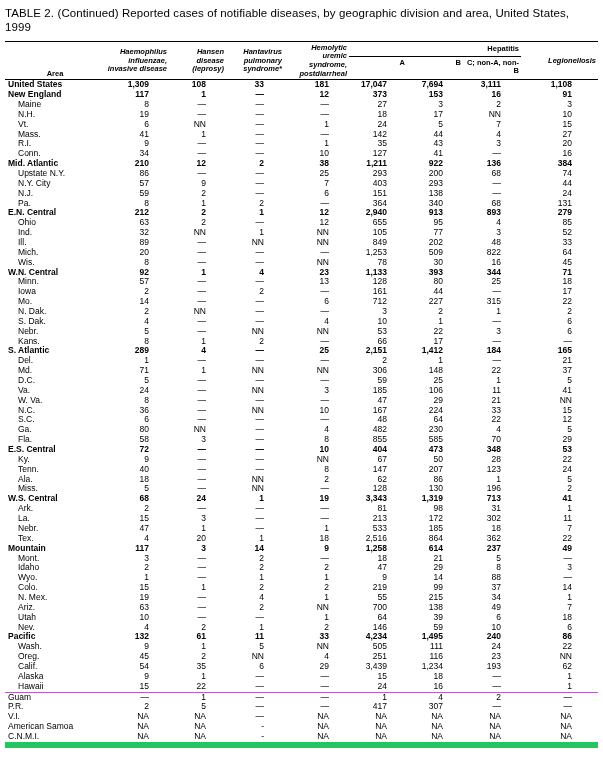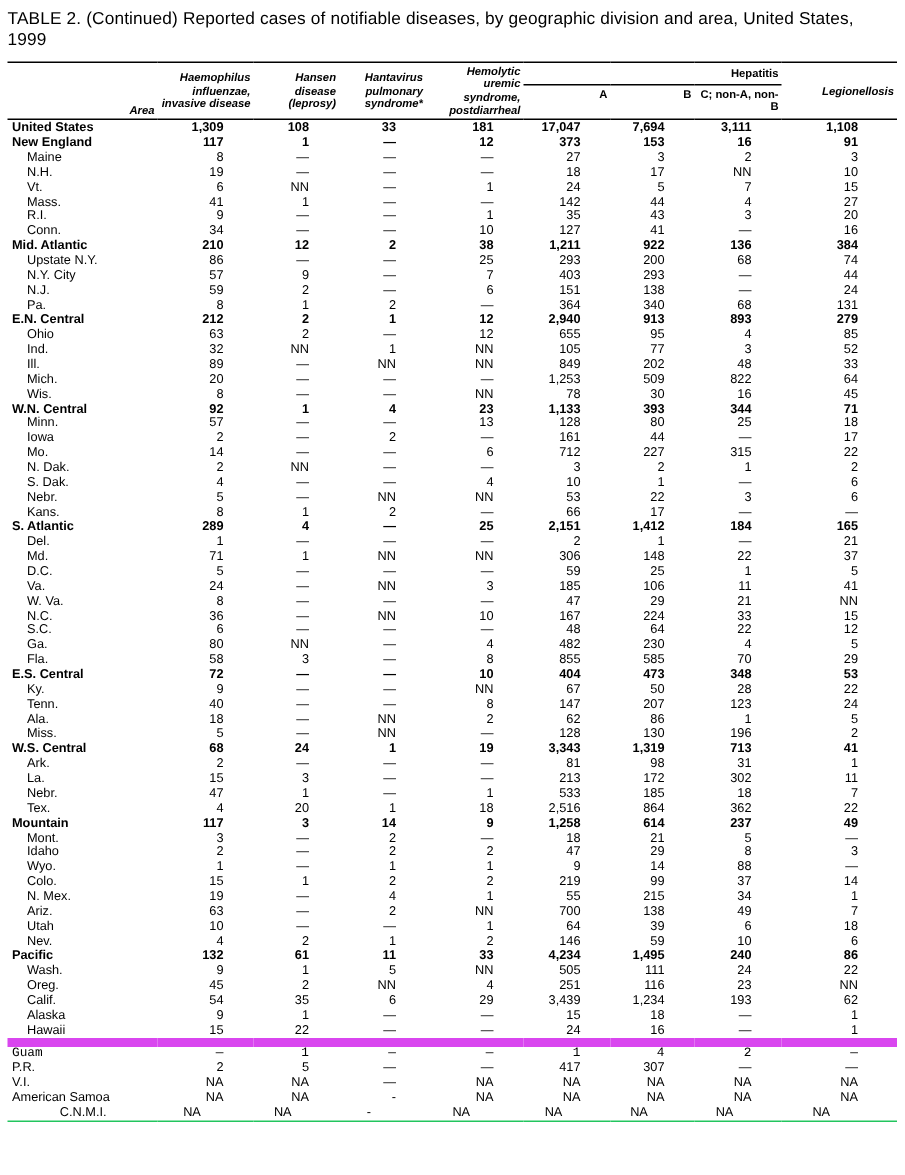--- a/index.html
+++ b/index.html
@@ -16,37 +16,37 @@
   table {
     width: 593px; table-layout: fixed; border-collapse: collapse;
     border-top: 1px solid #000;
   }
   thead th {
     font-size: 7.5px; font-weight: bold; line-height: 1.15;
     padding: 2px 2px 1px 2px; text-align: right; vertical-align: middle;
     border-bottom: 1px solid #000;
   }
   thead th.dis { font-style: italic; }
-  thead th.area-h { text-align: right; vertical-align: bottom; padding-left: 2px; font-style: italic; }
+  thead th.area-h { text-align: center; vertical-align: bottom; padding-left: 2px; }
   thead th.hep-group {
     vertical-align: bottom; font-style: normal; border-bottom: 1px solid #000;
     padding-bottom: 2px;
   }
   thead th.hep-sub { vertical-align: top; padding-top: 2px; font-style: normal; }
   tbody td {
     font-size: 8.5px; line-height: 1.16; padding: 0 2px;
     white-space: nowrap; overflow: hidden;
   }
   tbody td.area { text-align: left; padding-left: 3px; }
   tbody td.num { text-align: right; padding-right: 20px; }
   tbody td.num:last-child { padding-right: 26px; }
   tr.us td, tr.region td { font-weight: bold; }
   tr.state td.area { padding-left: 13px; }
-  tr.territory-first td { border-top: 6px solid #d946ef; font-family: Liberation Mono, monospace; }
-  tr.last-row td { border-bottom: 1px solid #22c55e; text-align: center; }
+  tr.territory-first td { border-top: 1px solid #d946ef; }
+  tr.last-row td { border-bottom: 6px solid #22c55e; }
   .footnote { font-size: 8px; margin-top: 3px; line-height: 1.2; }
 </style>
 </head>
 <body>
 
 <div class="page">
   <h1 class="title">TABLE 2. (Continued) Reported cases of notifiable diseases, by geographic division and area, United States, 1999</h1>
 
   <table>
     <colgroup>

